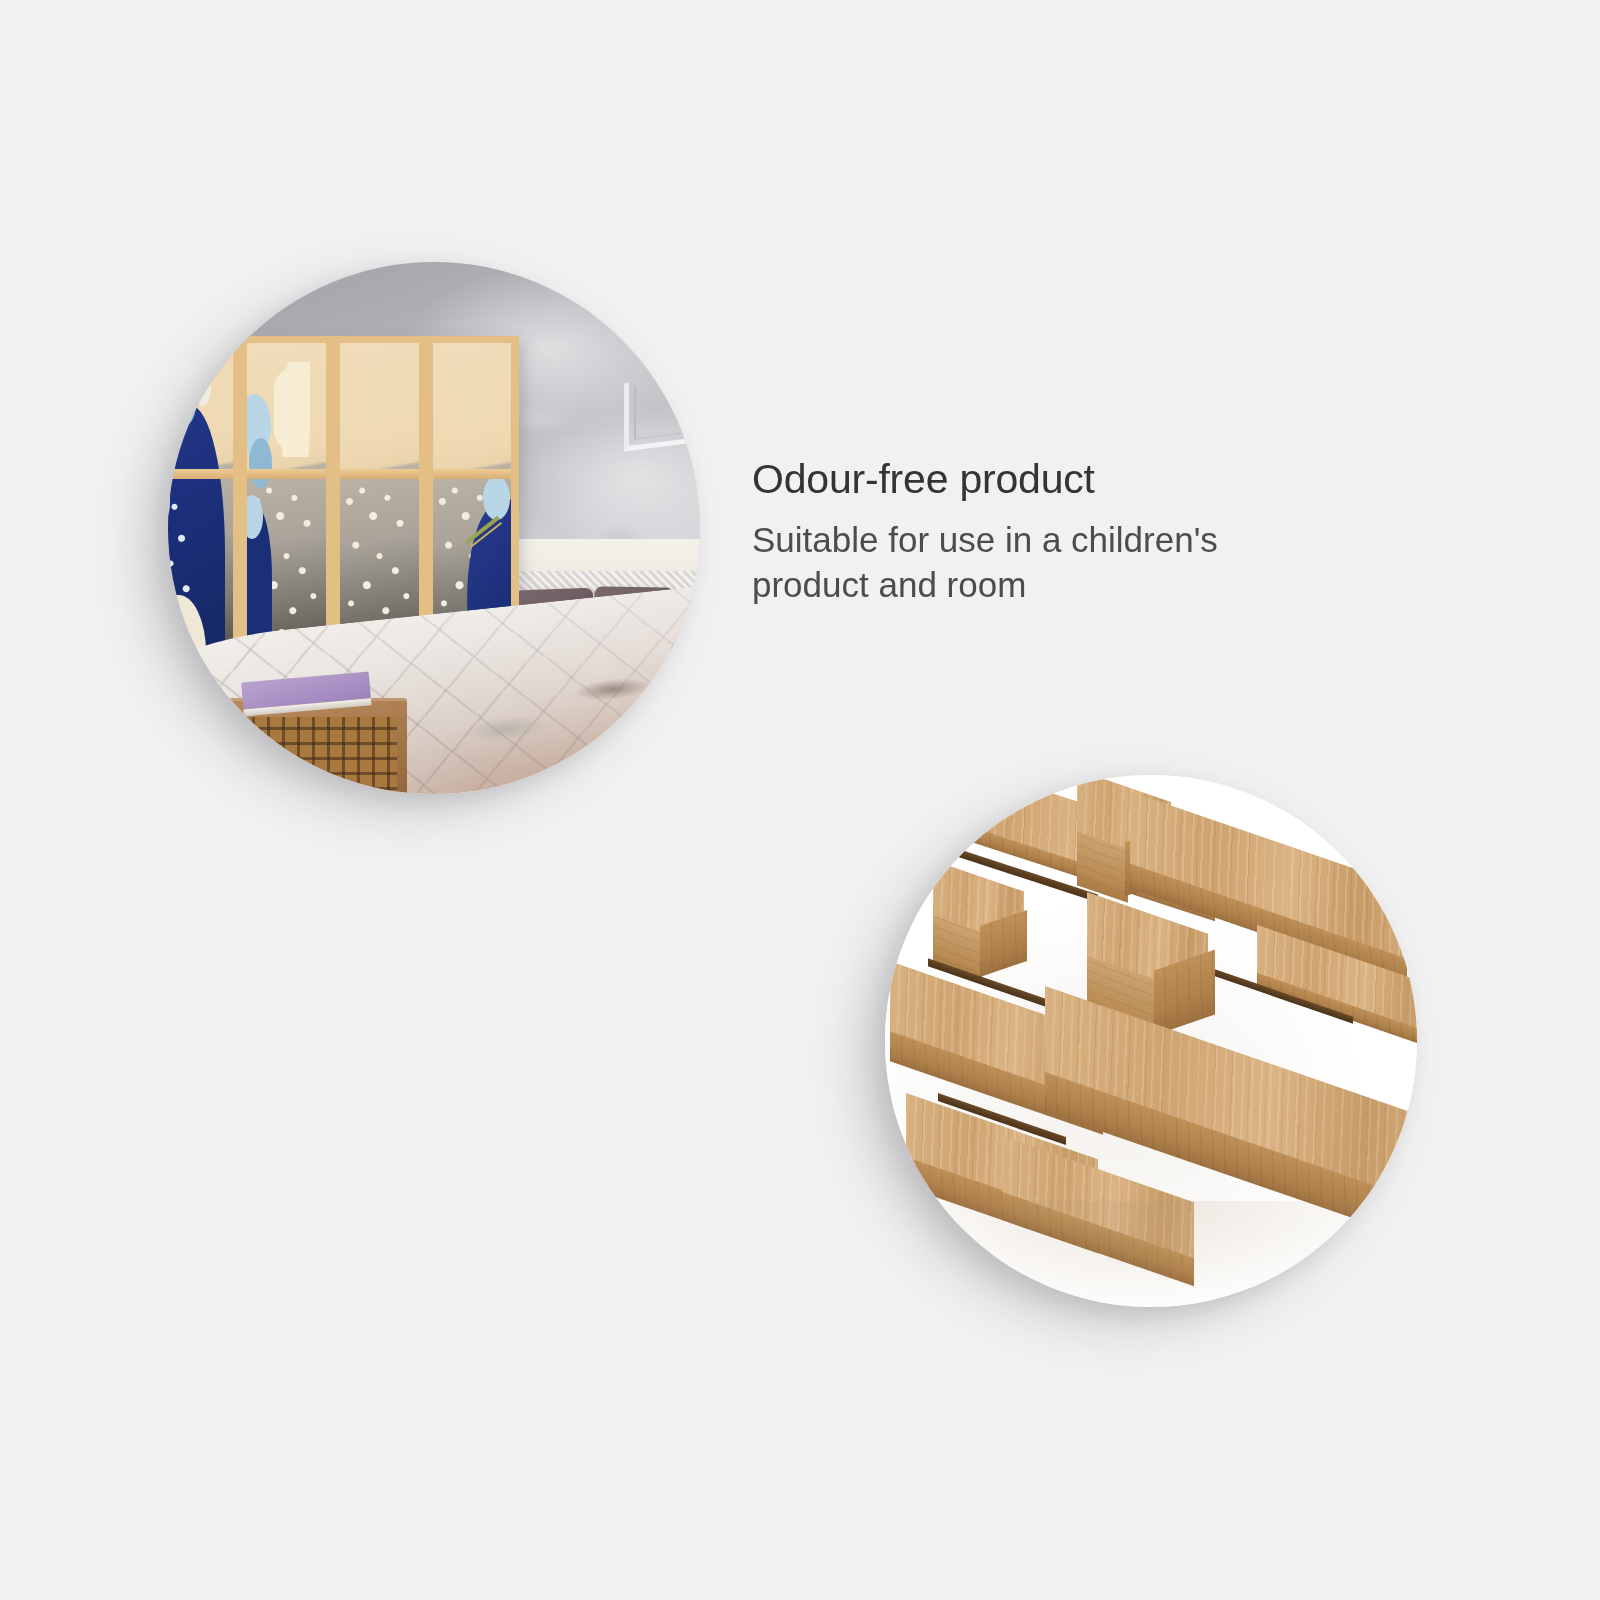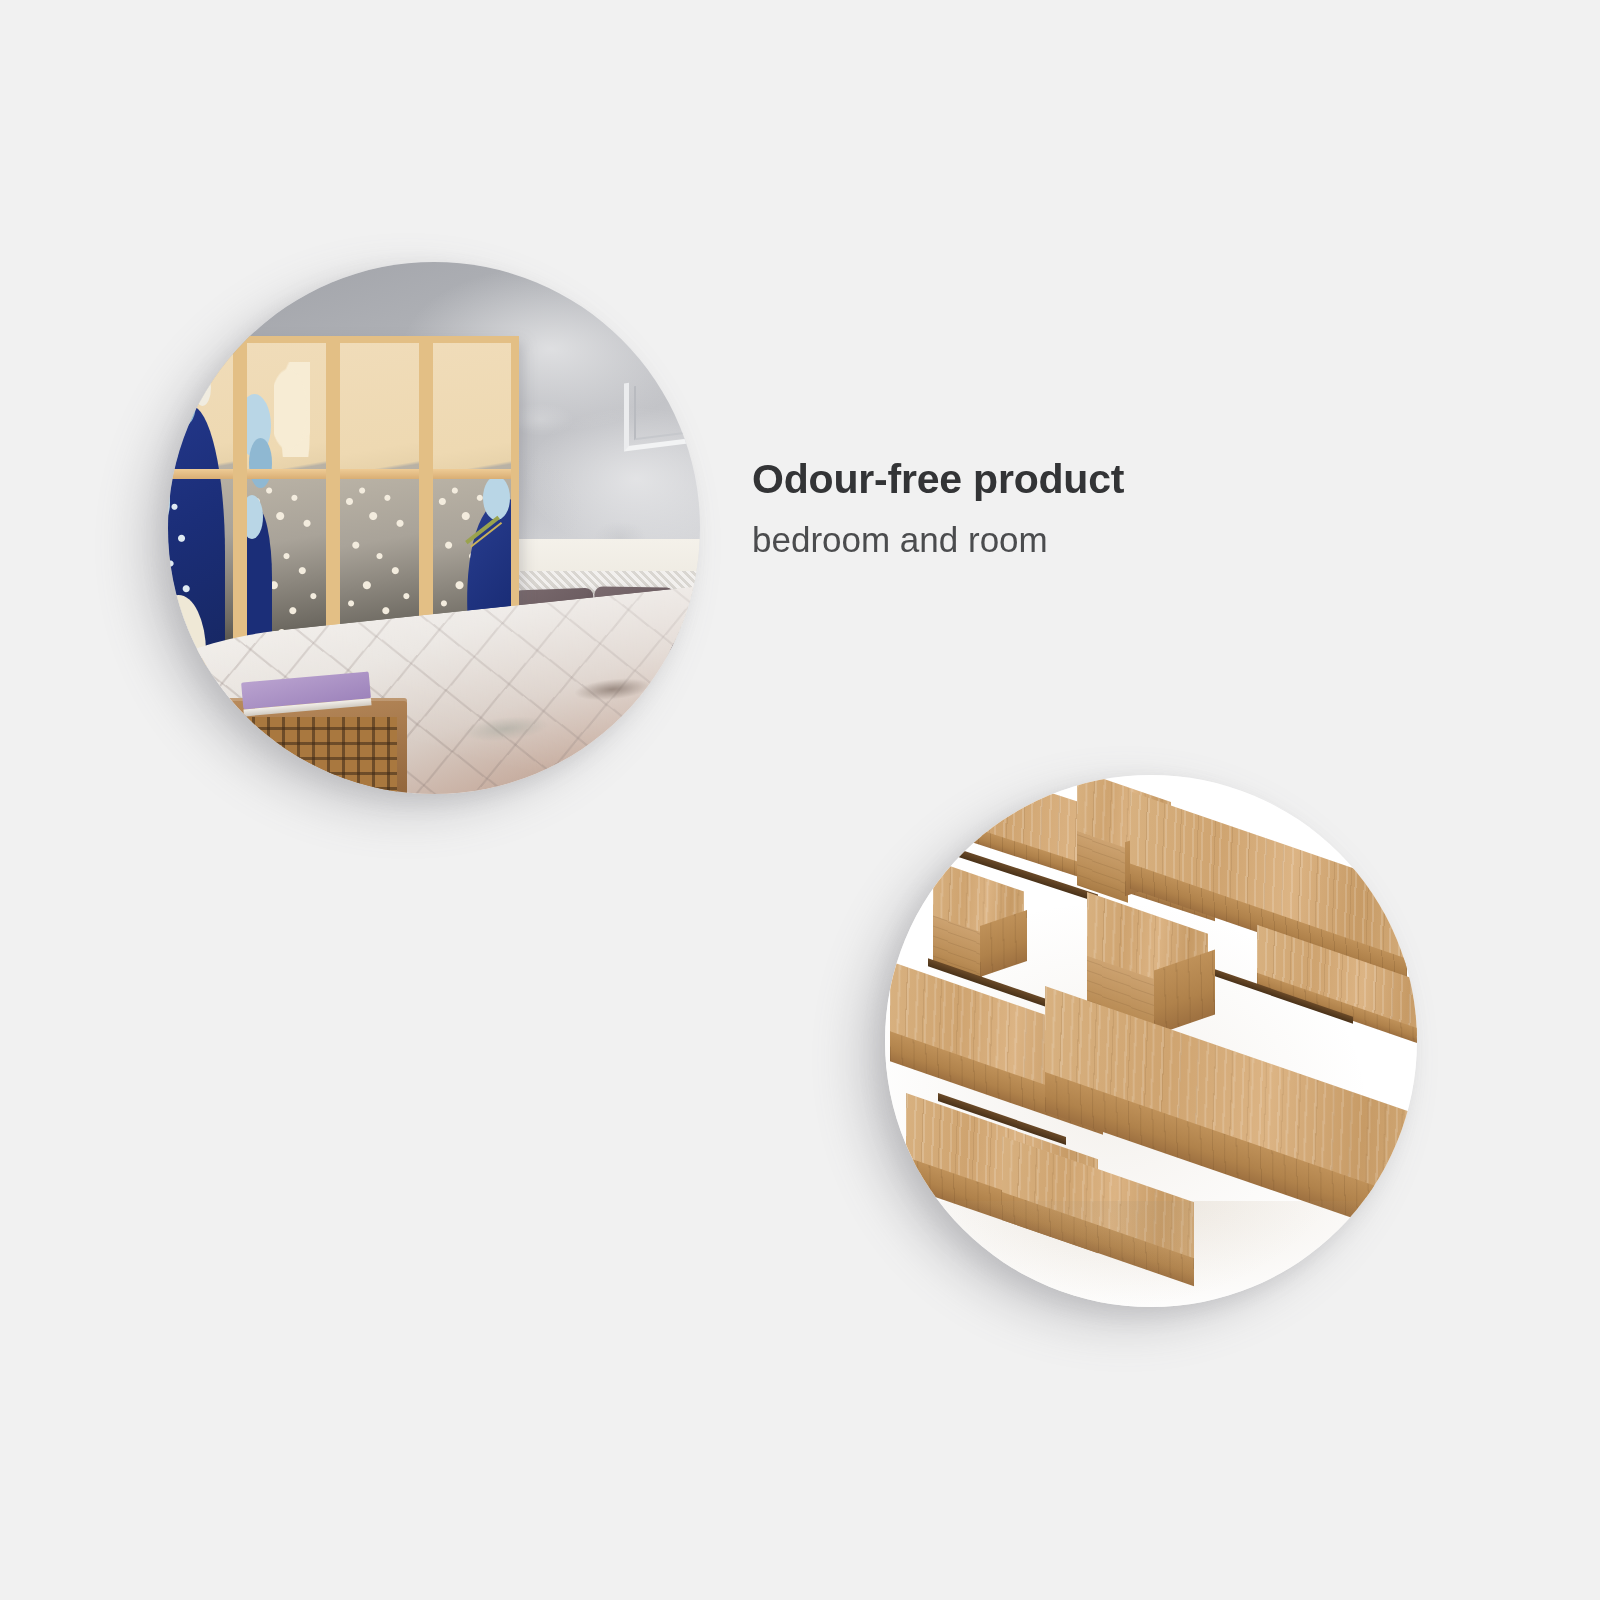--- a/index.html
+++ b/index.html
@@ -23,21 +23,21 @@
     position:absolute;
     border-radius:50%;
     overflow:hidden;
     box-shadow:-26px 18px 46px rgba(120,120,125,.30),
                -8px 8px 20px rgba(120,120,125,.16);
   }
 
   .copy { position:absolute; }
   .f-title {
     font-size:41px;
-    font-weight:bold;
+    font-weight:normal;
     color:#333436;
     letter-spacing:-0.2px;
     line-height:1.05;
     white-space:nowrap;
   }
   .f-sub {
     font-size:35px;
     font-weight:normal;
     color:#4b4c4e;
     line-height:1.28;
@@ -386,21 +386,22 @@
         <div class="bench">
           <div class="bench-weave"></div>
         </div>
         <div class="book"></div>
       </div>
     </div>
 
     <div class="copy" id="copy-1">
       <div class="f-title" style="color: rgb(51, 52, 54);">Odour-free product</div>
       <div class="f-sub" style="color: rgb(75, 76, 78);">
-        <div>bedroom and room</div>
+        <div>Suitable for use in a children's</div>
+        <div>product and room</div>
       </div>
     </div>
   </div>
 
   <div class="feature">
 
     <div class="media" id="media-2">
       <div class="lumber">
         <div class="lumber-shade"></div>
 

